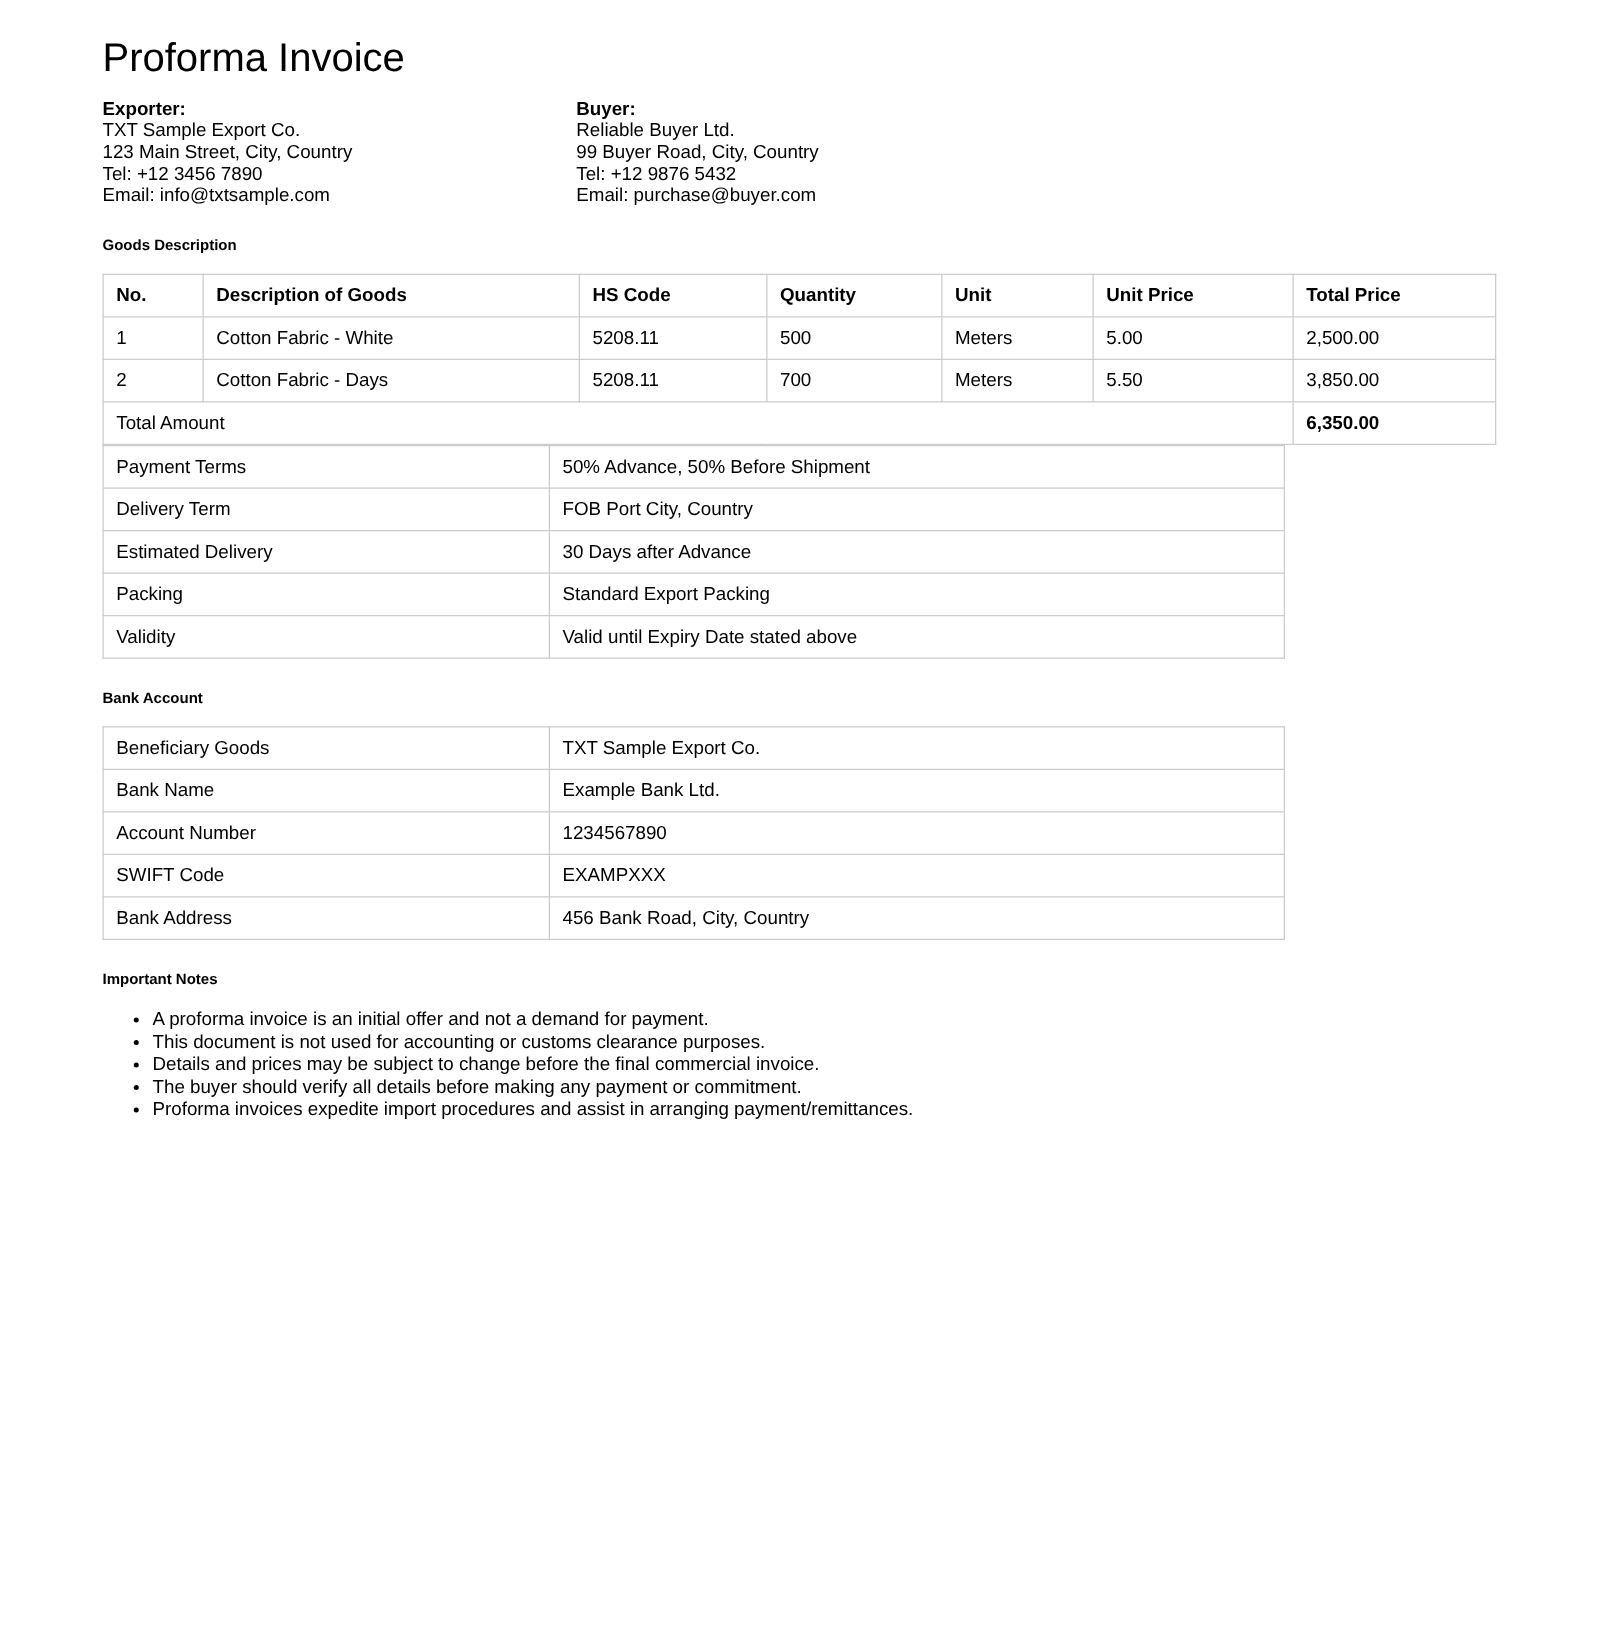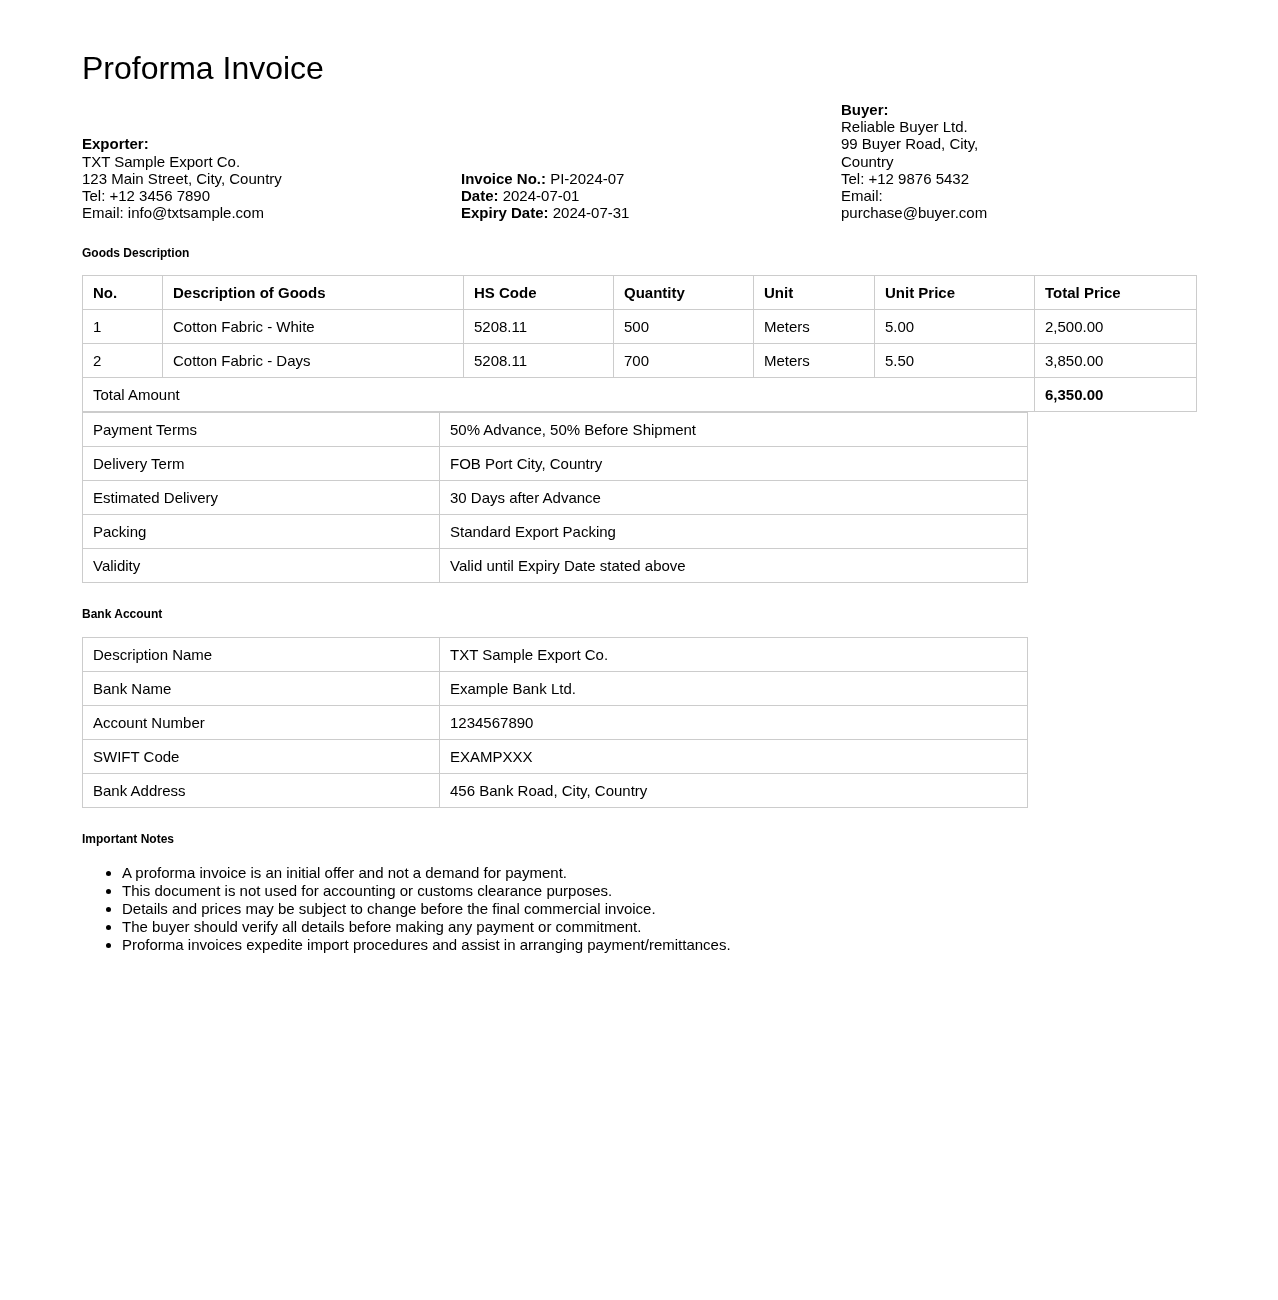--- a/index.html
+++ b/index.html
@@ -9,21 +9,21 @@
     background: #ffffff;
     color: #000000;
     font-family: "Liberation Sans", sans-serif;
     font-size: 15px;
   }
   body {
     width: 1278px;
     min-height: 1300px;
   }
   .page {
-    padding: 50px 82px 40px 82px;
+    padding: 28px 82px 40px 82px;
     width: 1110px;
   }
   h1.doc-title {
     font-size: 32px;
     font-weight: 400;
     line-height: 1.15;
     margin: 0 0 14px 0;
   }
   .header-row {
     display: flex;
@@ -87,25 +87,20 @@
 
   <div class="header-row">
     <div class="header-col col-exporter">
       <div class="line bold">Exporter:</div>
       <div class="line">TXT Sample Export Co.</div>
       <div class="line">123 Main Street, City, Country</div>
       <div class="line">Tel: +12 3456 7890</div>
       <div class="line">Email: info@txtsample.com</div>
     </div>
 
-    <div class="header-col col-meta">
-      <div class="line"><span class="bold">Invoice No.:</span> <span>PI-2024-07</span></div>
-      <div class="line"><span class="bold">Date:</span> <span>2024-07-01</span></div>
-      <div class="line"><span class="bold">Expiry Date:</span> <span>2024-07-31</span></div>
-    </div>
 
     <div class="header-col col-buyer">
       <div class="line bold">Buyer:</div>
       <div class="line">Reliable Buyer Ltd.</div>
       <div class="line">99 Buyer Road, City, Country</div>
       <div class="line">Tel: +12 9876 5432</div>
       <div class="line">Email: purchase@buyer.com</div>
     </div>
   </div>
 
@@ -190,21 +185,21 @@
 
   <div class="section-title">Bank Account</div>
 
   <table class="kv-table">
     <colgroup>
         <col class="c-key">
         <col class="c-val">
       </colgroup>
     <tbody>
       <tr>
-        <td>Description Name</td>
+        <td>Beneficiary Goods</td>
         <td>TXT Sample Export Co.</td>
       </tr>
       <tr>
         <td>Bank Name</td>
         <td>Example Bank Ltd.</td>
       </tr>
       <tr>
         <td>Account Number</td>
         <td>1234567890</td>
       </tr>

